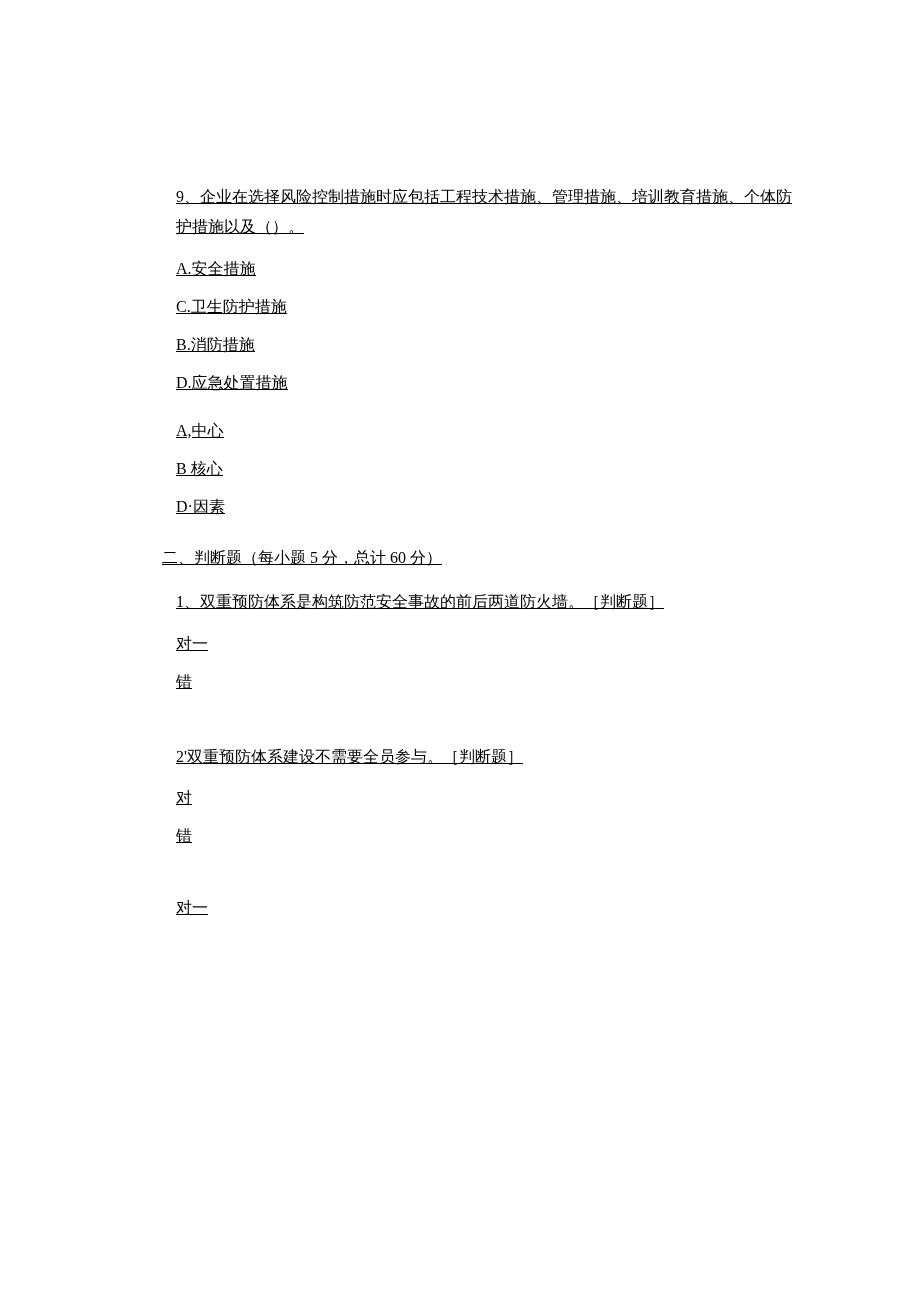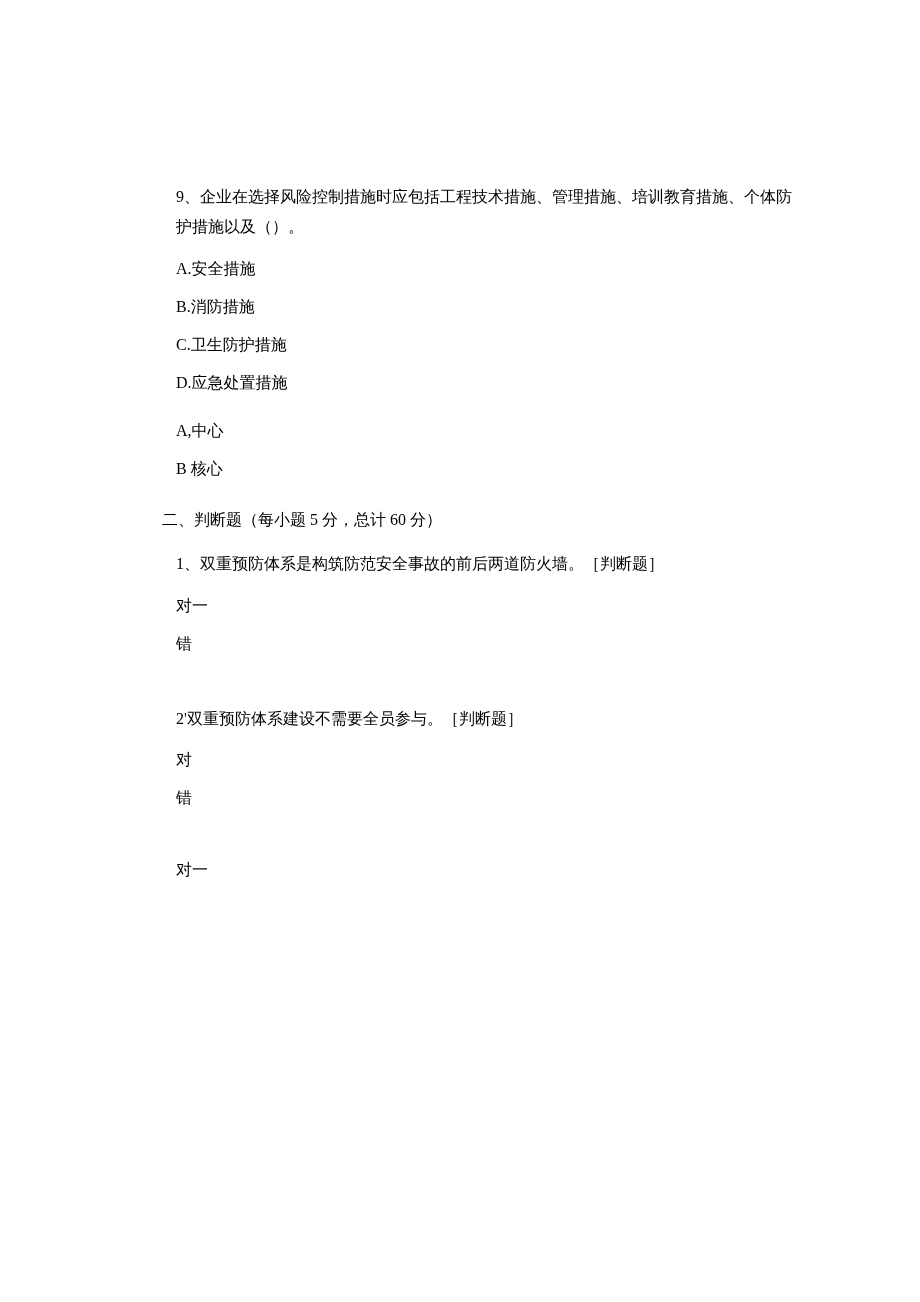--- a/index.html
+++ b/index.html
@@ -1,18 +1,19 @@
 <!DOCTYPE html>
 <html><head>
   <meta charset="utf-8">
   <style>
     * {
       margin: 14px;
       padding: 0;
       box-sizing: border-box;
+      text-decoration: underline;
     }
     body {
       width: 920px;
       min-height: 1302px;
       background: #ffffff;
       font-family: "SimSun", "宋体", serif;
       font-size: 16px;
       color: #000000;
       padding: 140px 120px 60px 120px;
       line-height: 1.5;
@@ -37,28 +38,29 @@
     .spacer-small {
       height: 10px;
     }
   </style>
 </head>
 <body>
 
 <div class="question-block">
   <div class="question-text">9、企业在选择风险控制措施时应包括工程技术措施、管理措施、培训教育措施、个体防护措施以及（）。</div>
   <div class="option">A.安全措施</div>
+  <div class="option">C.卫生防护措施</div>
   <div class="option">B.消防措施</div>
-  <div class="option">C.卫生防护措施</div>
   <div class="option">D.应急处置措施</div>
 </div>
 
 <div class="question-block">
   <div class="option">A,中心</div>
   <div class="option">B 核心</div>
+  <div class="option">D·因素</div>
 </div>
 
 <div class="section-title">二、判断题（每小题 5 分，总计 60 分）</div>
 
 <div class="question-block">
   <div class="question-text" style="margin-bottom:10px;">1、双重预防体系是构筑防范安全事故的前后两道防火墙。［判断题］</div>
   <div class="judge-option">对一</div>
   <div class="judge-option">错</div>
 </div>
 

